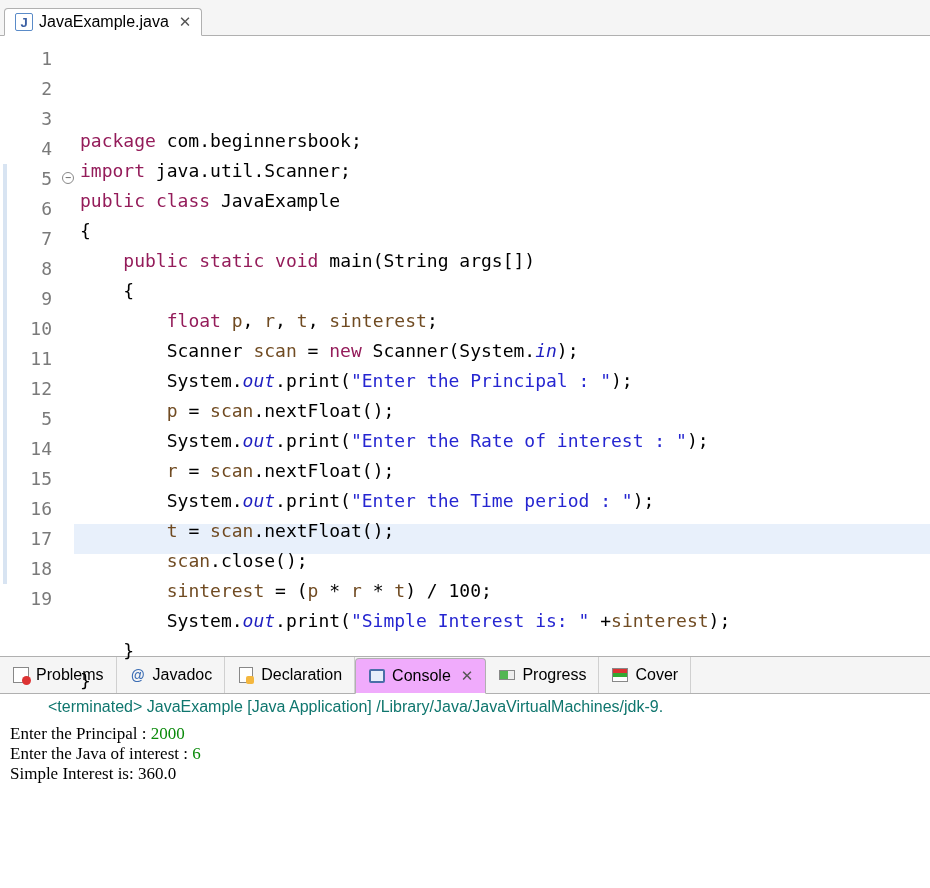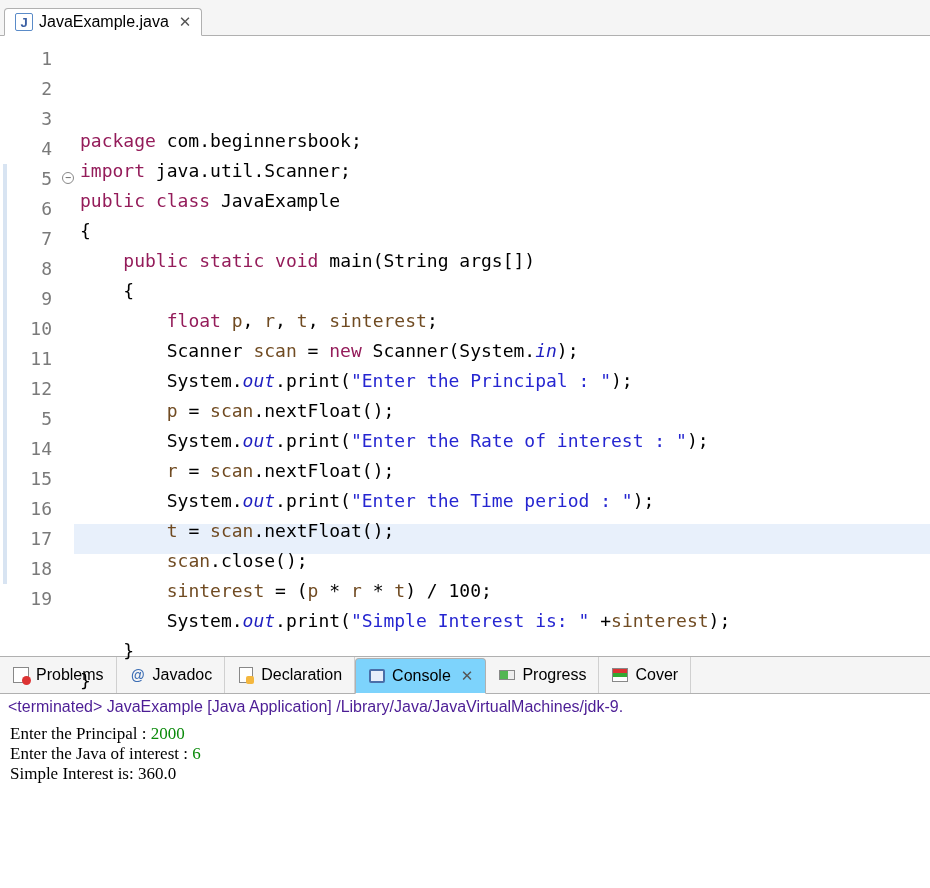--- a/index.html
+++ b/index.html
@@ -135,21 +135,21 @@
   .ptab {
     display: flex;
     align-items: center;
     gap: 6px;
     padding: 4px 12px;
     border-right: 1px solid #d0d0d0;
     height: 100%;
     cursor: pointer;
   }
   .ptab.active {
-    background: #7dd3fc;
+    background: #f0abfc;
     border: 1px solid #b0b0b0;
     border-bottom: 1px solid #fff;
     border-radius: 4px 4px 0 0;
     position: relative;
     top: 1px;
   }
   .ptab-icon {
     width: 18px; height: 18px;
     display: inline-flex;
     align-items: center; justify-content: center;
@@ -200,25 +200,26 @@
   }
 
   .console-body {
     padding: 6px 10px;
     font-family: Liberation Serif, serif;
     font-size: 17px;
     white-space: pre;
   }
   .console-status {
     font-family: "Lucida Grande","Segoe UI",sans-serif;
-    color: #4c1d95;
+    color: #0f766e;
     font-size: 16px;
     padding: 4px 8px 2px 8px;
     white-space: nowrap;
     overflow: hidden;
+    margin-left: 40px;
   }
   .cin { color: #0a8a0a; }
 </style>
 </head>
 <body>
 
 <div class="tabbar">
   <div class="tab">
     <span class="j-icon">J</span>
     <span>JavaExample.java</span>

